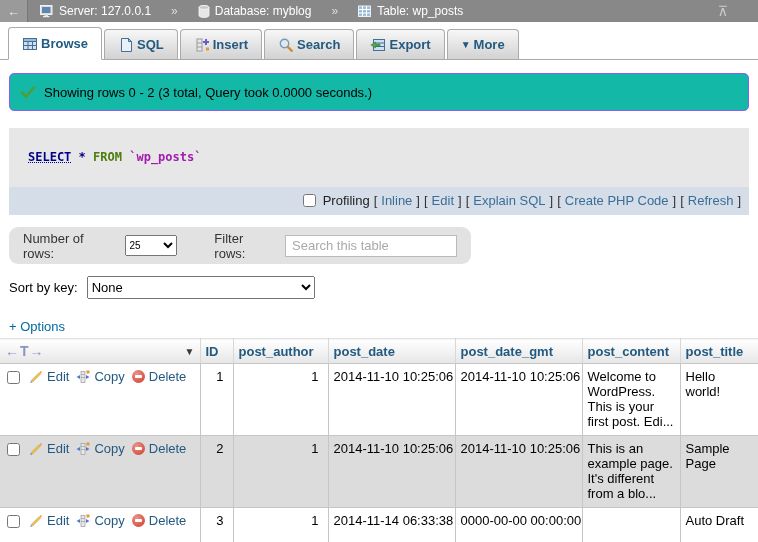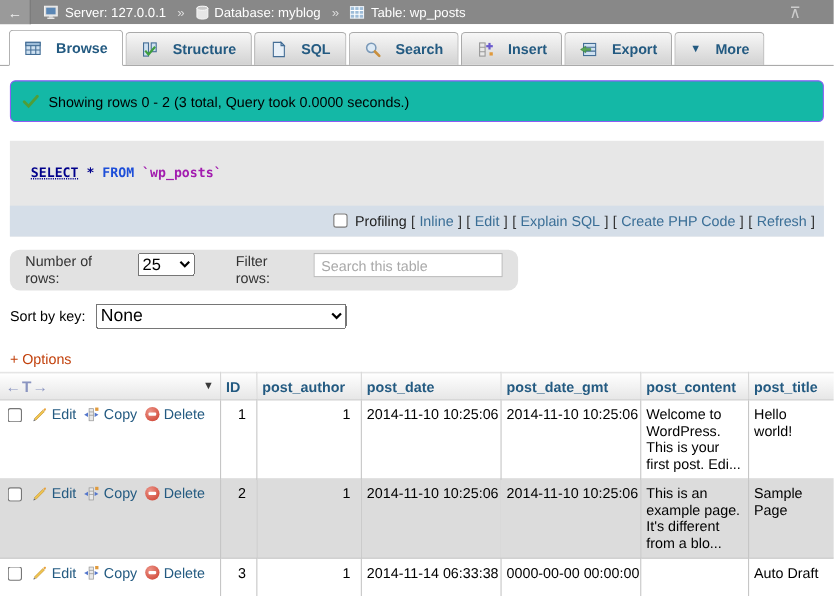--- a/index.html
+++ b/index.html
@@ -6,59 +6,59 @@
   html,body { margin:0; padding:0; }
   body {
     width:758px; height:542px; overflow:hidden; position:relative;
     background:#fff; font-family:"Liberation Sans", sans-serif; font-size:13px; color:#000;
   }
 
   
   .topbar { height:22px; background:#888; display:flex; align-items:center; color:#fff; font-size:12px; }
   .back-btn { width:28px; height:22px; background:#9a9a9a; border-right:1px solid #777;
               display:flex; align-items:center; justify-content:center; color:#eee; font-size:13px; cursor:pointer; }
-  .crumbs { display:flex; align-items:center; gap:10px; margin-left:12px; }
+  .crumbs { display:flex; align-items:center; gap:20px; margin-left:12px; }
   .crumb-item { display:flex; align-items:center; gap:5px; cursor:pointer; }
   .crumb-sep { color:#ddd; }
   .collapse-btn { margin-left:auto; margin-right:30px; color:#ccc; font-size:14px; cursor:pointer; }
 
   
   .tabbar { height:38px; background:#fff; border-bottom:1px solid #aaa; display:flex; align-items:flex-end; padding-left:8px; }
-  .tab { display:flex; align-items:center; gap:13px; height:30px; padding:0 13px; margin-right:2px;
+  .tab { display:flex; align-items:center; gap:3px; height:30px; padding:0 13px; margin-right:2px;
          background:linear-gradient(#f7f7f7,#d2d2d2); border:1px solid #aaa; border-bottom:none;
          border-radius:4px 4px 0 0; color:#235a81; font-weight:bold; cursor:pointer; white-space:nowrap; }
   .tab.active { background:#fff; height:33px; margin-bottom:-1px; border-bottom:1px solid #fff; }
   .more-arrow { color:#235a81; font-size:10px; }
 
   
   .msg { margin:13px 9px 0 9px; background:#14b8a6; border:1px solid #8b5cf6; border-radius:5px;
          padding:10px 10px; display:flex; align-items:center; gap:8px; }
 
   
   .query-box { margin:17px 9px 0 9px; background:#e7e7e7; }
   .sql-line { padding:22px 19px 23px 19px; font-family:"DejaVu Sans Mono", monospace; font-size:12px; font-weight:bold; }
   .kw-dml { color:#00008b; text-decoration:underline dotted;margin-top:32px; }
   .kw-star { color:#00008b; }
-  .kw-res { color:#1d4ed8; }
+  .kw-res { color:#4d7c0f; }
   .kw-quote { color:#a21caf; }
   .profiling-bar { background:#d5dee8; padding:4px 8px 5px 8px; text-align:right; font-size:13px; color:#222;
                    display:flex; justify-content:flex-end; align-items:center; gap:4px; }
   .profiling-bar a { color:#3a6e96; text-decoration:none; cursor:pointer;text-align:right; }
   .bracket { color:#333; }
 
   
   .rows-box { margin:12px 0 0 9px; width:462px; height:37px; background:#e2e2e2; border-radius:9px;
-              display:flex; align-items:flex-start; padding:3px 14px; gap:9px; color:#333; }
-  .rows-box select { width:54px; height:21px; font-size:15px; }
+              display:flex; align-items:center; padding:16px 14px; gap:9px; color:#333; }
+  .rows-box select { width:54px; height:21px; font-size:10px; }
   .rows-box input { width:172px; height:22px; border:1px solid #bbb; padding:2px 6px; font-size:13px;
                     font-family:"Liberation Sans",sans-serif; color:#333; }
   .rows-box input::placeholder { color:#a9a9a9; }
   .sort-row { margin:12px 0 0 9px; display:flex; align-items:center; gap:9px; }
-  .sort-row select { width:228px; height:23px; font-size:16px; }
-  .options-link { display:inline-block; margin:20px 0 0 9px; color:#c2410c; text-decoration:none; cursor:pointer; }
+  .sort-row select { width:228px; height:23px; font-size:13px; }
+  .options-link { display:inline-block; margin:20px 0 0 9px; color:#0369a1; text-decoration:none; cursor:pointer; }
 
   
   table.grid { width:758px; margin-top:4px; border-collapse:collapse; table-layout:fixed; font-size:13px; }
   .grid th { height:25px; background:linear-gradient(#ffffff,#e6e6e6); color:#235a81; font-weight:bold;
              text-align:left; padding:3px 5px; border-right:1px solid #d8d8d8; border-bottom:1px solid #c6c6c6;
              border-top:1px solid #e3e3e3; cursor:pointer; white-space:nowrap; overflow:hidden; }
   .grid th:last-child { border-right:none; }
   .th-first { display:flex; align-items:center; justify-content:space-between; }
   .transpose { color:#8a94c0; font-size:14px; letter-spacing:1px; cursor:pointer; }
   .col-drop { color:#3a3a3a; font-size:10px; cursor:pointer; }
@@ -137,57 +137,47 @@
           <line x1="6" y1="5.5" x2="6" y2="13.5" stroke="#446e96"></line>
           <line x1="10.5" y1="5.5" x2="10.5" y2="13.5" stroke="#446e96"></line>
           <line x1="1.5" y1="9.5" x2="14.5" y2="9.5" stroke="#446e96"></line>
         </svg>
     </span>
     <span>Browse</span>
   </div>
   <div class="tab">
     <span class="icon">
       <svg width="16" height="16" viewBox="0 0 16 16">
-          <rect x="2.5" y="2" width="4.5" height="12" fill="#cfe1f1" stroke="#446e96"></rect>
-          <rect x="9.5" y="2" width="4.5" height="8" fill="#cfe1f1" stroke="#446e96"></rect>
-          <path d="M4 9 L7 12.5 L13 5.5" fill="none" stroke="#3f9e3f" stroke-width="2"></path>
-        </svg>
-    </span>
-    <span>Structure</span>
-  </div>
-  <div class="tab">
-    <span class="icon">
-      <svg width="16" height="16" viewBox="0 0 16 16">
           <path d="M3.5 1.5 H10.5 L13.5 4.5 V14.5 H3.5 Z" fill="#e8f0f8" stroke="#446e96"></path>
           <path d="M10.5 1.5 V4.5 H13.5 Z" fill="#b9cfe4" stroke="#446e96"></path>
         </svg>
     </span>
     <span>SQL</span>
-  </div>
-  <div class="tab">
-    <span class="icon">
-      <svg width="16" height="16" viewBox="0 0 16 16">
-          <circle cx="6.5" cy="6.5" r="4.2" fill="#ddeaf5" stroke="#7a99b8" stroke-width="1.4"></circle>
-          <line x1="9.8" y1="9.8" x2="13.8" y2="13.8" stroke="#c98f3d" stroke-width="2.4" stroke-linecap="round"></line>
-        </svg>
-    </span>
-    <span>Search</span>
   </div>
   <div class="tab">
     <span class="icon">
       <svg width="16" height="16" viewBox="0 0 16 16">
           <rect x="3" y="2" width="5" height="12" fill="#e8e8e8" stroke="#999"></rect>
           <line x1="3" y1="6" x2="8" y2="6" stroke="#999"></line>
           <line x1="3" y1="10" x2="8" y2="10" stroke="#999"></line>
           <rect x="11" y="2" width="2" height="6" fill="#6a5acd"></rect>
           <rect x="9" y="4" width="6" height="2" fill="#6a5acd"></rect>
           <rect x="12" y="10.5" width="3" height="3" fill="#e09a3c"></rect>
         </svg>
     </span>
     <span>Insert</span>
+  </div>
+  <div class="tab">
+    <span class="icon">
+      <svg width="16" height="16" viewBox="0 0 16 16">
+          <circle cx="6.5" cy="6.5" r="4.2" fill="#ddeaf5" stroke="#7a99b8" stroke-width="1.4"></circle>
+          <line x1="9.8" y1="9.8" x2="13.8" y2="13.8" stroke="#c98f3d" stroke-width="2.4" stroke-linecap="round"></line>
+        </svg>
+    </span>
+    <span>Search</span>
   </div>
   <div class="tab">
     <span class="icon">
       <svg width="16" height="16" viewBox="0 0 16 16">
           <rect x="3.5" y="2.5" width="11" height="11" fill="#cfe1f1" stroke="#446e96"></rect>
           <line x1="3.5" y1="6" x2="14.5" y2="6" stroke="#446e96"></line>
           <line x1="3.5" y1="9.5" x2="14.5" y2="9.5" stroke="#446e96"></line>
           <path d="M0.8 8 L5.5 5 V7 H10 V9 H5.5 V11 Z" fill="#57a657" stroke="#2f7a2f" stroke-width="0.5"></path>
         </svg>
     </span>

